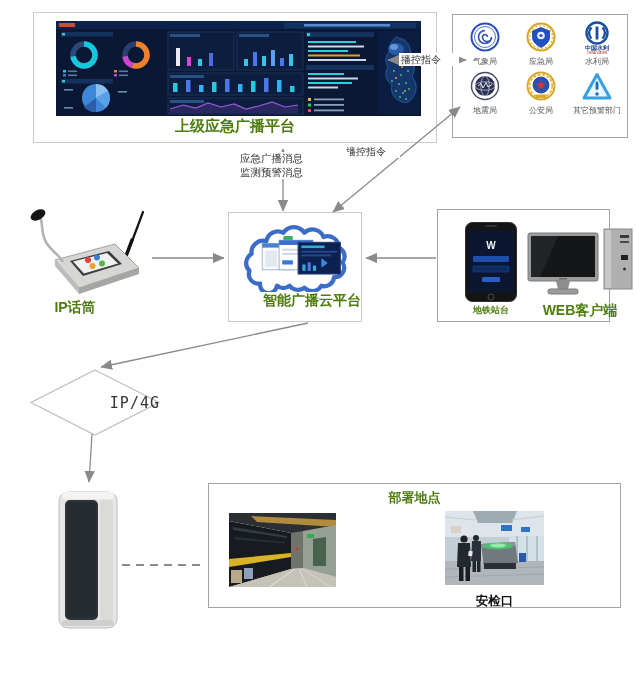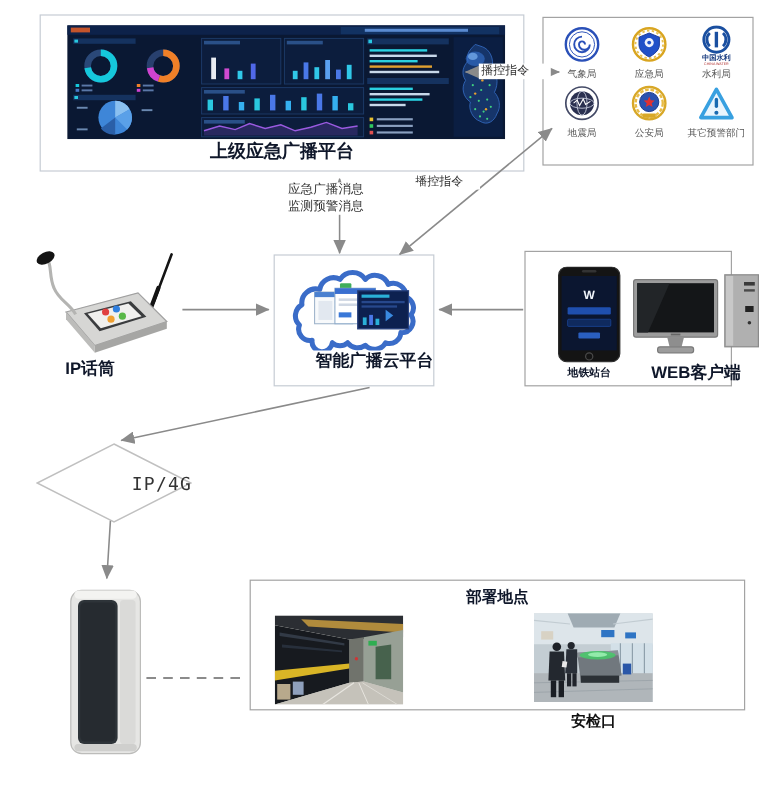--- a/index.html
+++ b/index.html
@@ -2,21 +2,21 @@
 <html><head>
 <meta charset="utf-8">
 <style>
   html,body{margin:0;padding:0;background:#fff;}
   body{font-family:"Liberation Sans","DejaVu Sans",sans-serif;color:#1a1a1a;}
   .canvas{position:relative;width:636px;height:674px;background:#fff;overflow:hidden;}
   .box{position:absolute;background:#fff;box-sizing:border-box;z-index:1;}
   .border-gray{border:1px solid #c6ccd4;}
   .border-blue{border:1px solid #a3a3a3;}
   .abs{position:absolute;}
-  .caption{position:absolute;text-align:center;font-weight:bold;color:#0f172a;}
+  .caption{position:absolute;text-align:center;font-weight:bold;color:#4d7c0f;}
   .arrow-label{position:absolute;z-index:4;background:#fff;font-size:10px;color:#333;
                text-align:left;line-height:1.3;padding:0 2px;}
   .connectors{position:absolute;left:0;top:0;z-index:3;pointer-events:none;}
   .logo-grid{position:absolute;left:4px;top:6px;width:168px;display:grid;
              grid-template-columns:repeat(3,56px);row-gap:3px;justify-items:center;}
   .logo-cell{display:flex;flex-direction:column;align-items:center;}
   .logo-cap{font-size:8px;color:#555;white-space:nowrap;margin-top:1px;}
   .photo-label{position:absolute;text-align:center;font-size:12px;color:#111;}
   .net-label{position:absolute;text-align:right;font-family:"DejaVu Sans Mono","Liberation Mono",monospace;
              font-size:15px;letter-spacing:1px;color:#333;}
@@ -328,21 +328,21 @@
 
   <svg class="abs" style="left:52px;top:487px;z-index:2;" width="72" height="146" viewBox="0 0 72 146">
     <rect x="7" y="5" width="58" height="136" rx="9" fill="#e6e6e4" stroke="#bcbcba"></rect>
     <rect x="10" y="5" width="52" height="7" rx="3.5" fill="#f3f3f1"></rect>
     <rect x="13" y="13" width="33" height="120" rx="5" fill="#2e3439"></rect>
     <rect x="15" y="15" width="29" height="116" rx="4" fill="#262b30"></rect>
     <rect x="48" y="13" width="13" height="120" rx="3" fill="#dadad8"></rect>
     <rect x="10" y="133" width="52" height="6" rx="3" fill="#cfcfcd"></rect>
   </svg>
 
-  <div class="box border-blue" style="left:208px;top:483px;width:413px;height:109px;">
+  <div class="box border-blue" style="left:208px;top:483px;width:413px;height:125px;">
     <div class="caption" style="left:0;right:0;top:5px;font-size:13px;">部署地点</div>
 
     <svg class="abs" style="left:20px;top:29px;" width="107" height="74" viewBox="0 0 107 74" preserveAspectRatio="none">
       <rect width="107" height="74" fill="#caccc8"></rect>
       <polygon points="0,0 107,0 107,18 62,20 0,8" fill="#2b2e33"></polygon>
       <polygon points="22,3 107,7 107,14 28,9" fill="#b08b3c"></polygon>
       <polygon points="0,8 62,20 62,23 0,12" fill="#d8d8d4"></polygon>
       <polygon points="74,18 107,12 107,64 74,55" fill="#97a095"></polygon>
       <polygon points="84,26 97,24 97,53 84,53" fill="#47624d"></polygon>
       <rect x="78" y="21" width="7" height="4" fill="#2fae52"></rect>

